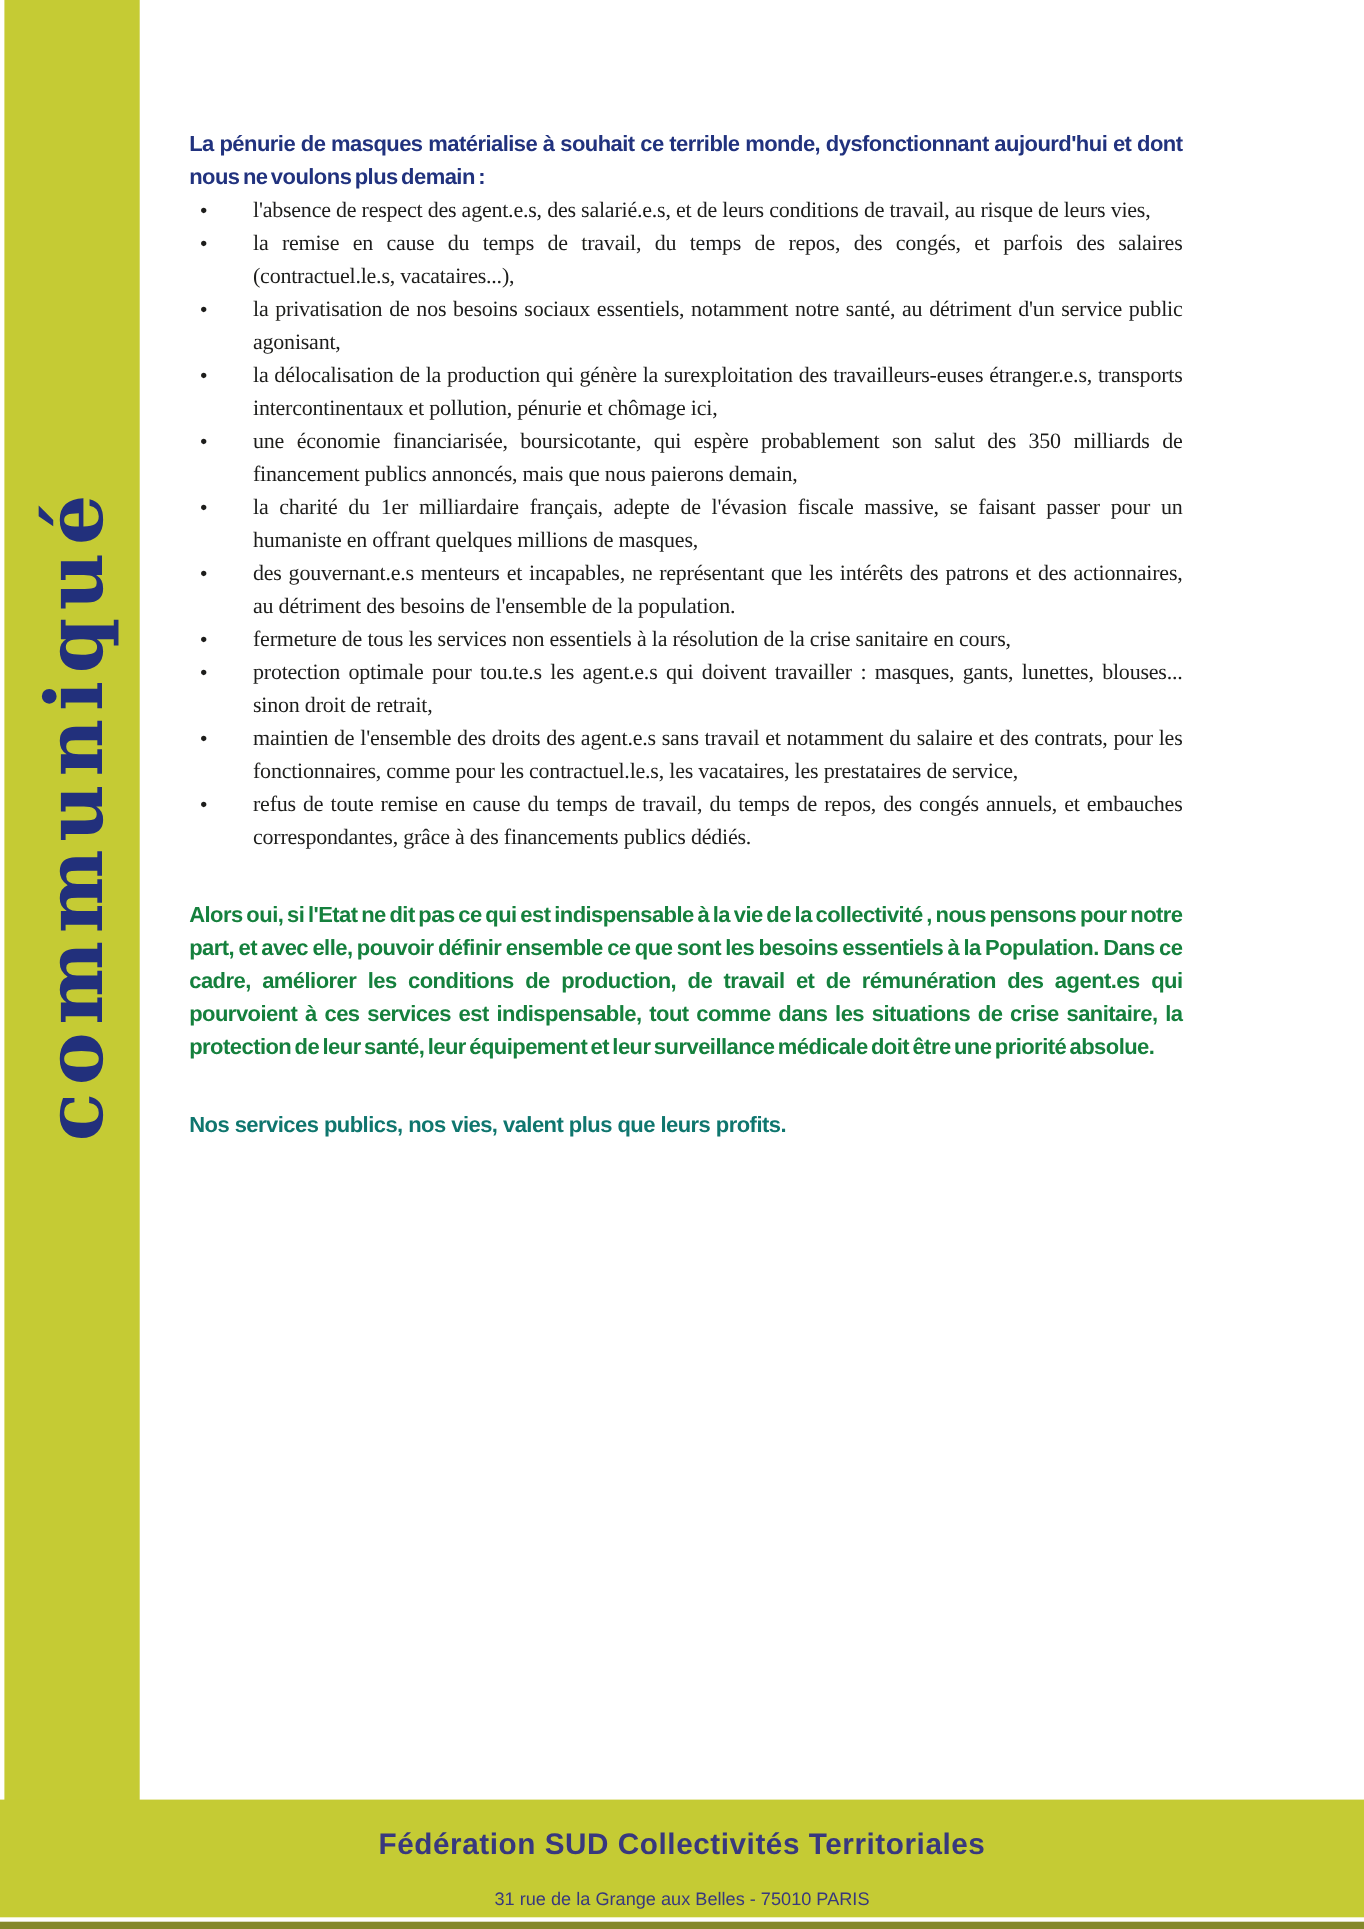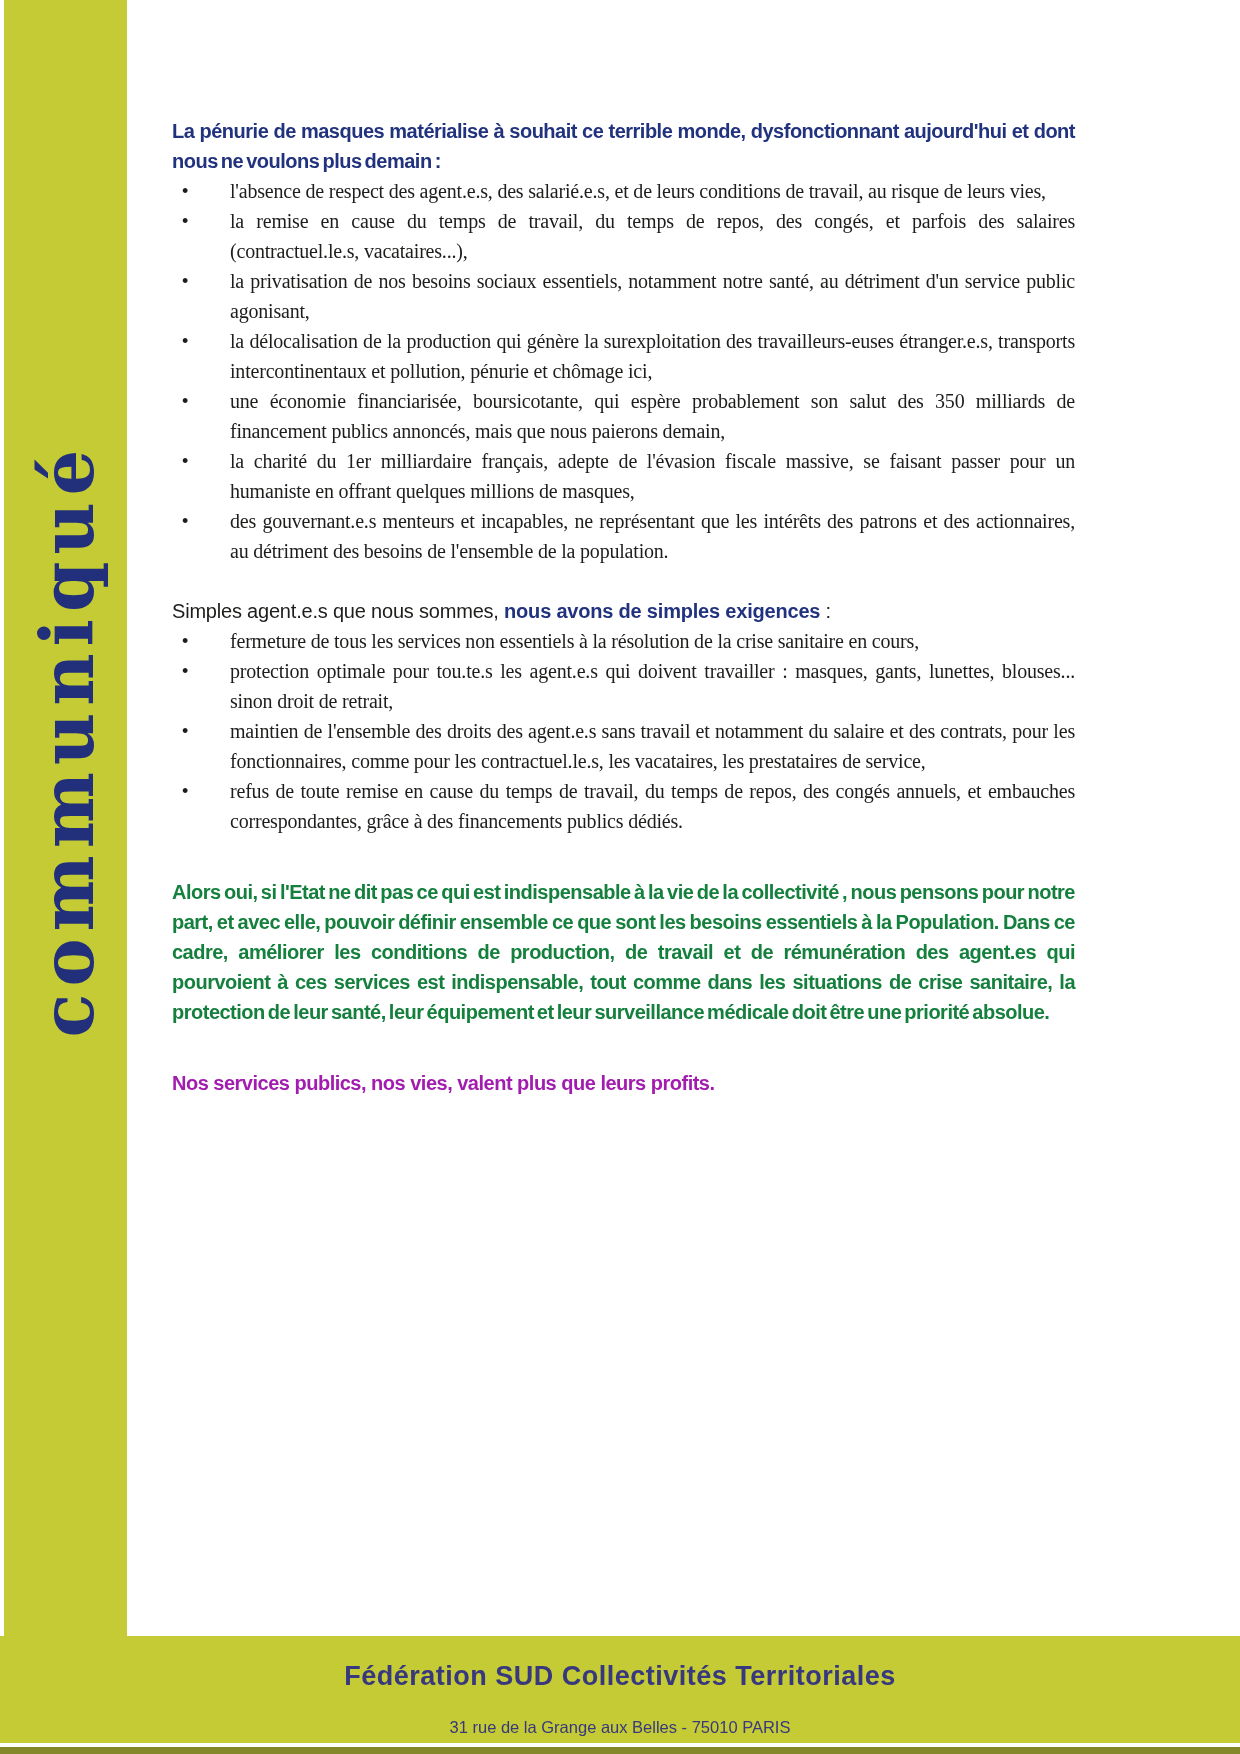--- a/index.html
+++ b/index.html
@@ -62,21 +62,21 @@
   .demands-lead .em { color: #21327e; font-weight: 700; }
   .statement {
     margin-top: 41px !important;
     color: #15803d;
     font-weight: 700;
     letter-spacing: -0.5px;
     word-spacing: -2px;
   }
   .slogan {
     margin-top: 41px !important;
-    color: #a21caf;
+    color: #0f766e;
     font-weight: 700;
     letter-spacing: -0.5px;
   }
   .dateline { margin-top: 29px !important; }
 
   
   .footer {
     position: absolute;
     left: 0; top: 1636px;
     width: 1240px; height: 107px;
@@ -137,21 +137,20 @@
       <li>
         <span class="bm">•</span>
         <span class="bt">la charité du 1er milliardaire français, adepte de l'évasion fiscale massive, se faisant passer pour un humaniste en offrant quelques millions de masques,</span>
       </li>
       <li>
         <span class="bm">•</span>
         <span class="bt">des gouvernant.e.s menteurs et incapables, ne représentant que les intérêts des patrons et des actionnaires, au détriment des besoins de l'ensemble de la population.</span>
       </li>
     </ul>
 
-    <p class="demands-lead section-gap"><span>Simples agent.e.s que nous sommes, </span><span class="em">nous avons de simples exigences</span><span> :</span></p>
 
     <ul class="bullets">
       <li>
         <span class="bm">•</span>
         <span class="bt">fermeture de tous les services non essentiels à la résolution de la crise sanitaire en cours,</span>
       </li>
       <li>
         <span class="bm">•</span>
         <span class="bt">protection optimale pour tou.te.s les agent.e.s qui doivent travailler : masques, gants, lu­nettes, blouses... sinon droit de retrait,</span>
       </li>

